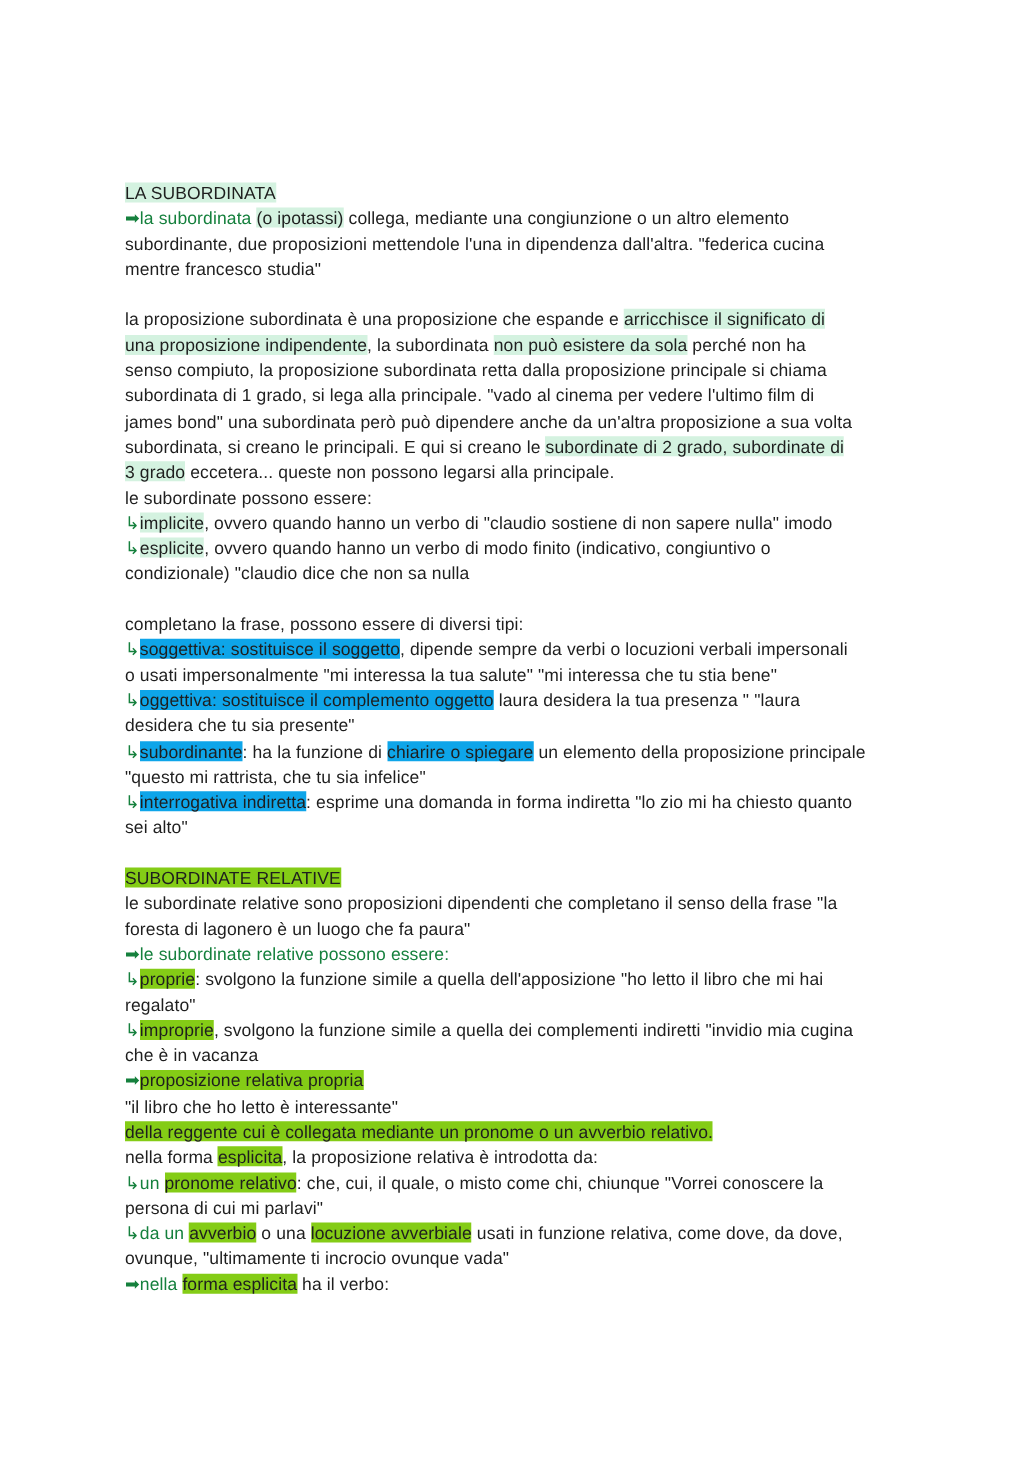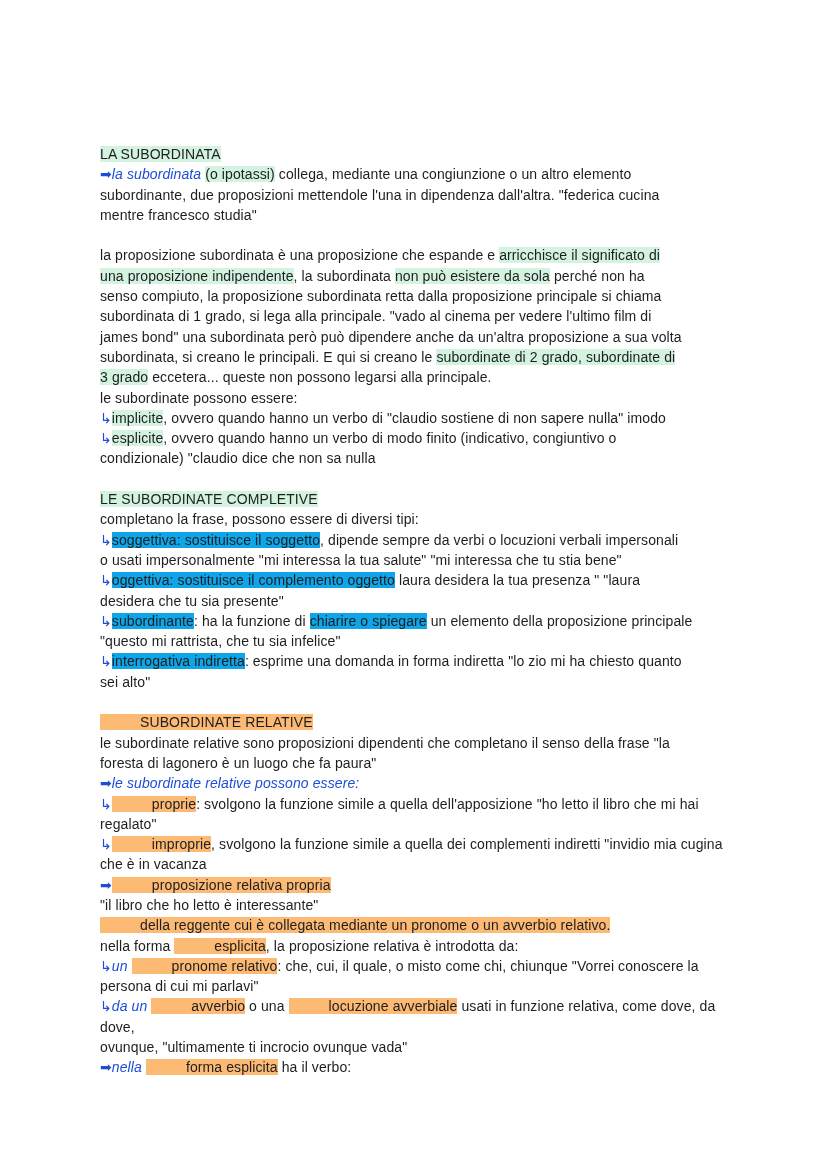--- a/index.html
+++ b/index.html
@@ -32,22 +32,22 @@
     line-height: 20.3px;
     color: #1e1e1e;
     letter-spacing: 0.1px;
   }
   .text-line {
     min-height: 20.3px;
     white-space: pre-wrap;
   }
   .hl-green { background-color: #d4f2e0; }
   .hl-cyan  { background-color: #0ea5e9; }
-  .hl-blue  { background-color: #fdba74; padding-left: 40px; }
-  .arrow-run { color: #1d4ed8; font-style: italic; }
+  .hl-blue  { background-color: #84cc16; }
+  .arrow-run { color: #15803d; }
 </style>
 </head>
 <body>
 
 <div class="doc-page">
   <div class="doc-content">
       <div class="text-line"><span class="hl-green">LA SUBORDINATA</span></div>
       <div class="text-line"><span class="arrow-run">➡la subordinata </span><span class="hl-green">(o ipotassi)</span><span> collega, mediante una congiunzione o un altro elemento</span></div>
       <div class="text-line"><span>subordinante, due proposizioni mettendole l'una in dipendenza dall'altra. "federica cucina</span></div>
       <div class="text-line"><span>mentre francesco studia"</span></div>
@@ -57,21 +57,20 @@
       <div class="text-line"><span>senso compiuto, la proposizione subordinata retta dalla proposizione principale si chiama</span></div>
       <div class="text-line"><span>subordinata di 1 grado, si lega alla principale. "vado al cinema per vedere l'ultimo film di</span></div>
       <div class="text-line"><span>james bond" una subordinata però può dipendere anche da un'altra proposizione a sua volta</span></div>
       <div class="text-line"><span>subordinata, si creano le principali. E qui si creano le </span><span class="hl-green">subordinate di 2 grado, subordinate di</span></div>
       <div class="text-line"><span class="hl-green">3 grado</span><span> eccetera... queste non possono legarsi alla principale.</span></div>
       <div class="text-line"><span>le subordinate possono essere:</span></div>
       <div class="text-line"><span class="arrow-run">↳</span><span class="hl-green">implicite</span><span>, ovvero quando hanno un verbo di "claudio sostiene di non sapere nulla" imodo</span></div>
       <div class="text-line"><span class="arrow-run">↳</span><span class="hl-green">esplicite</span><span>, ovvero quando hanno un verbo di modo finito (indicativo, congiuntivo o</span></div>
       <div class="text-line"><span>condizionale) "claudio dice che non sa nulla</span></div>
       <div class="text-line">&nbsp;</div>
-      <div class="text-line"><span class="hl-green">LE SUBORDINATE COMPLETIVE</span></div>
       <div class="text-line"><span>completano la frase, possono essere di diversi tipi:</span></div>
       <div class="text-line"><span class="arrow-run">↳</span><span class="hl-cyan">soggettiva: sostituisce il soggetto</span><span>, dipende sempre da verbi o locuzioni verbali impersonali</span></div>
       <div class="text-line"><span>o usati impersonalmente "mi interessa la tua salute" "mi interessa che tu stia bene"</span></div>
       <div class="text-line"><span class="arrow-run">↳</span><span class="hl-cyan">oggettiva: sostituisce il complemento oggetto</span><span> laura desidera la tua presenza " "laura</span></div>
       <div class="text-line"><span>desidera che tu sia presente"</span></div>
       <div class="text-line"><span class="arrow-run">↳</span><span class="hl-cyan">subordinante</span><span>: ha la funzione di </span><span class="hl-cyan">chiarire o spiegare</span><span> un elemento della proposizione principale</span></div>
       <div class="text-line"><span>"questo mi rattrista, che tu sia infelice"</span></div>
       <div class="text-line"><span class="arrow-run">↳</span><span class="hl-cyan">interrogativa indiretta</span><span>: esprime una domanda in forma indiretta "lo zio mi ha chiesto quanto</span></div>
       <div class="text-line"><span>sei alto"</span></div>
       <div class="text-line">&nbsp;</div>

